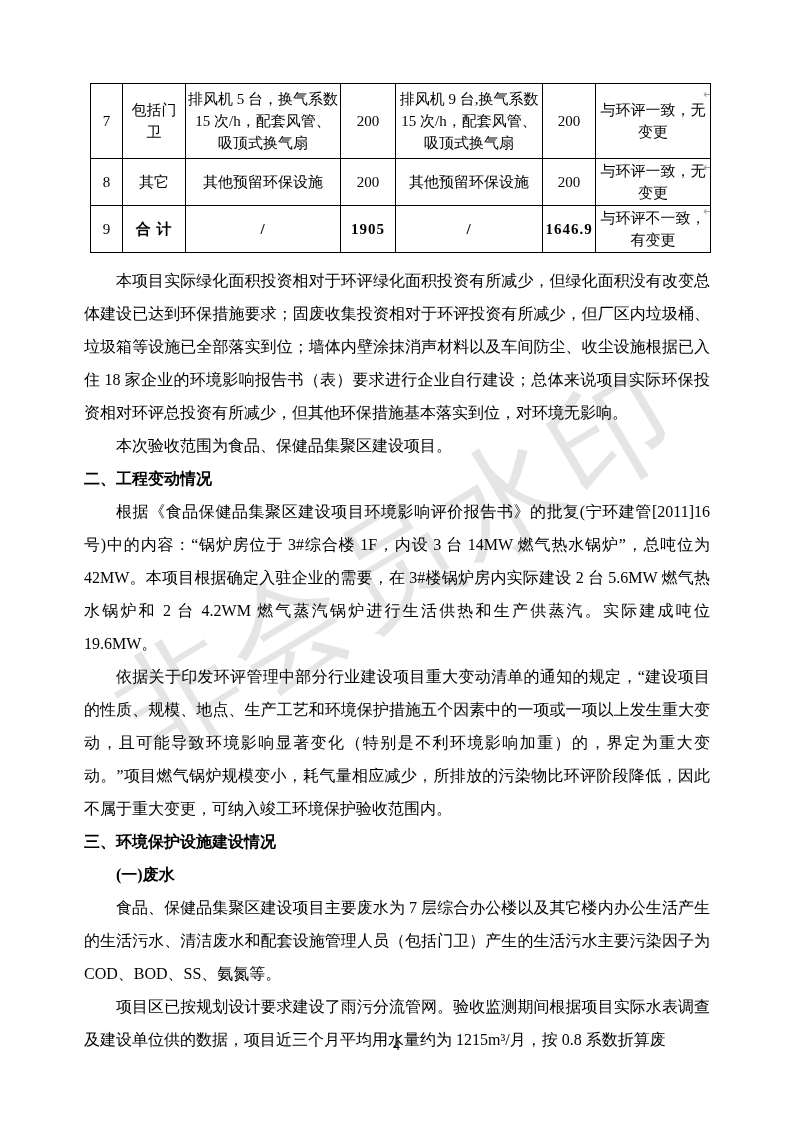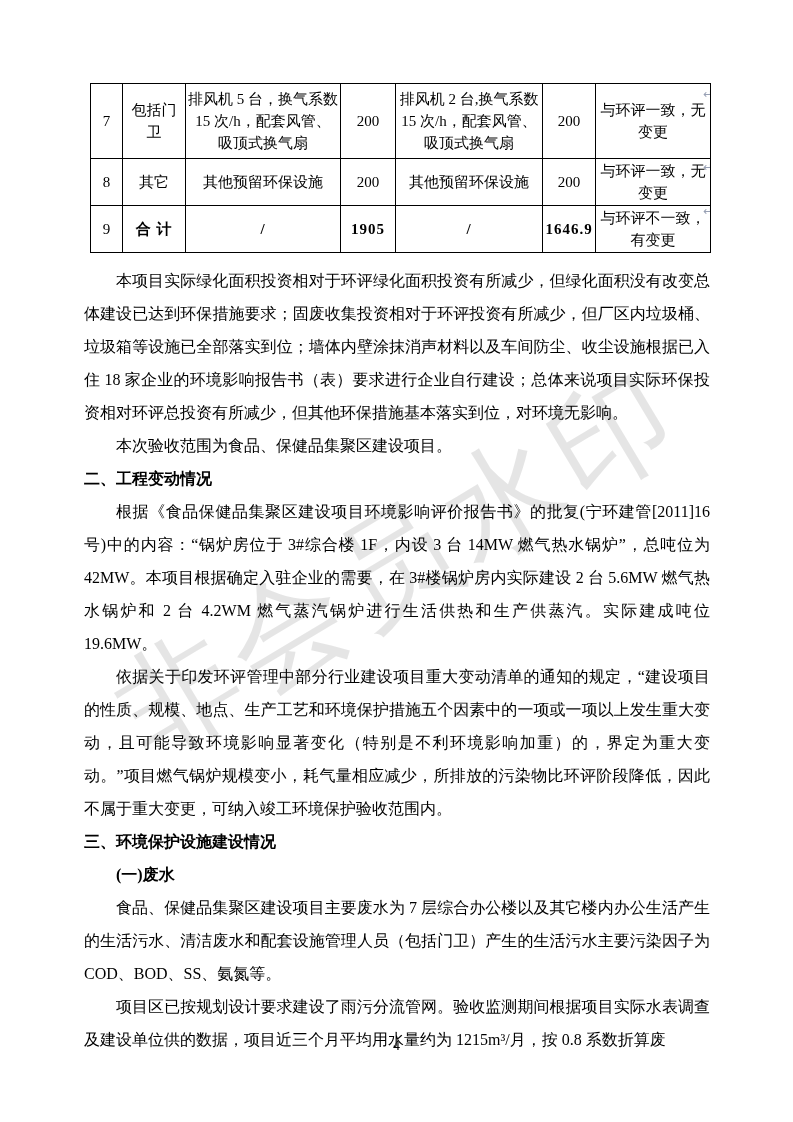--- a/index.html
+++ b/index.html
@@ -103,21 +103,21 @@
           <col style="width:147px">
           <col style="width:53px">
         <col style="width:115px">
       </colgroup>
       <tbody>
         <tr class="row-7">
           <td>7</td>
           <td>包括门卫</td>
           <td>排风机 5 台，换气系数 15 次/h，配套风管、吸顶式换气扇</td>
           <td>200</td>
-          <td>排风机 2 台,换气系数 15 次/h，配套风管、吸顶式换气扇</td>
+          <td>排风机 9 台,换气系数 15 次/h，配套风管、吸顶式换气扇</td>
           <td>200</td>
           <td>与环评一致，无变更</td>
         </tr>
         <tr class="row-8">
           <td>8</td>
           <td>其它</td>
           <td>其他预留环保设施</td>
           <td>200</td>
           <td>其他预留环保设施</td>
           <td>200</td>

